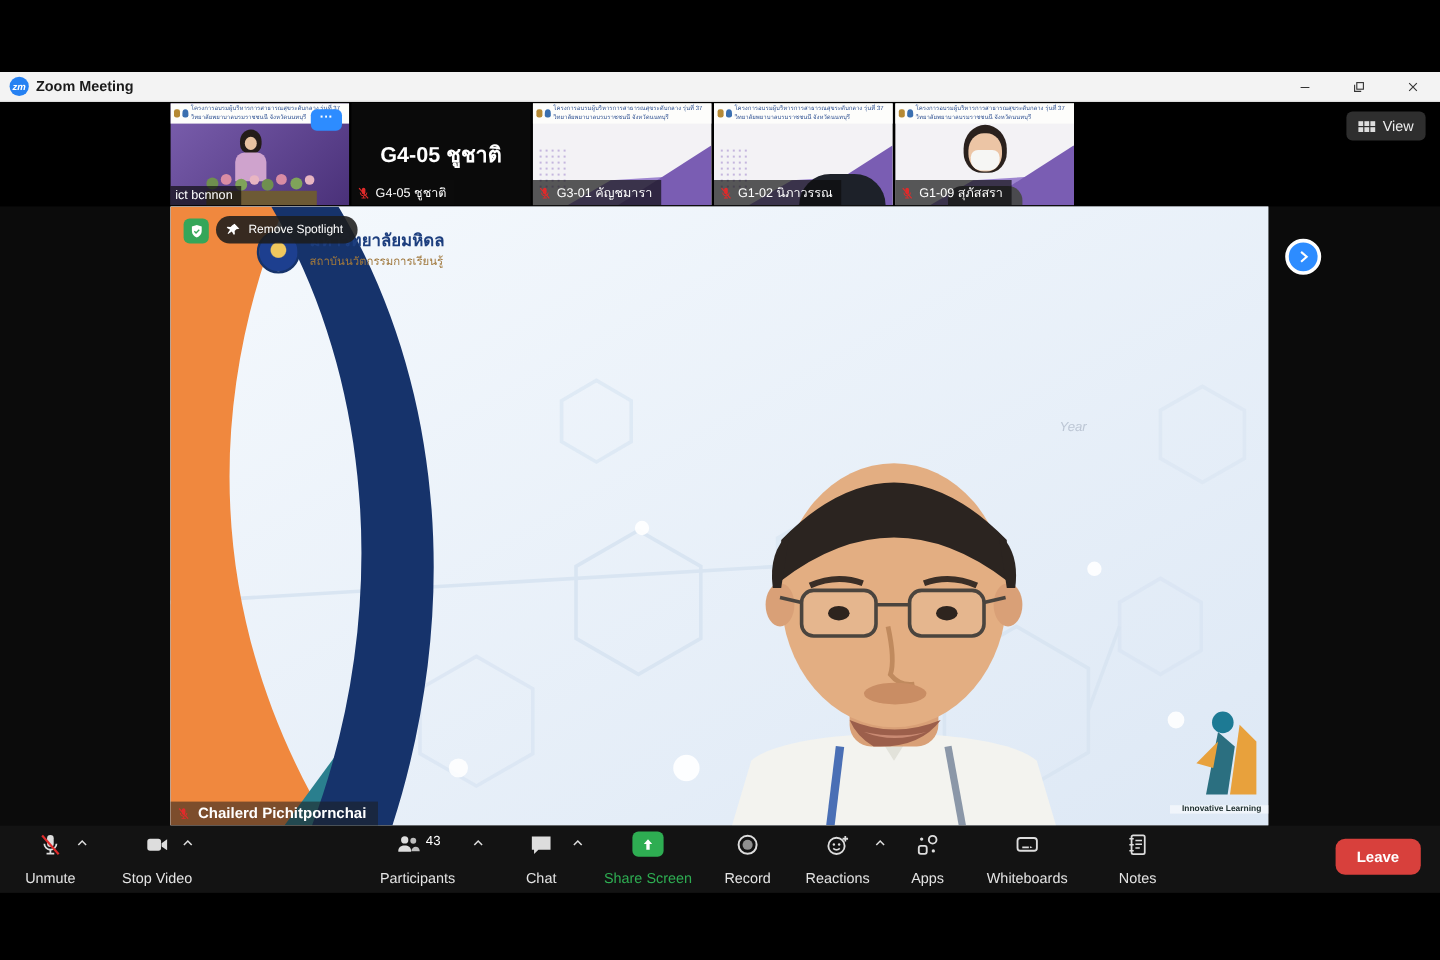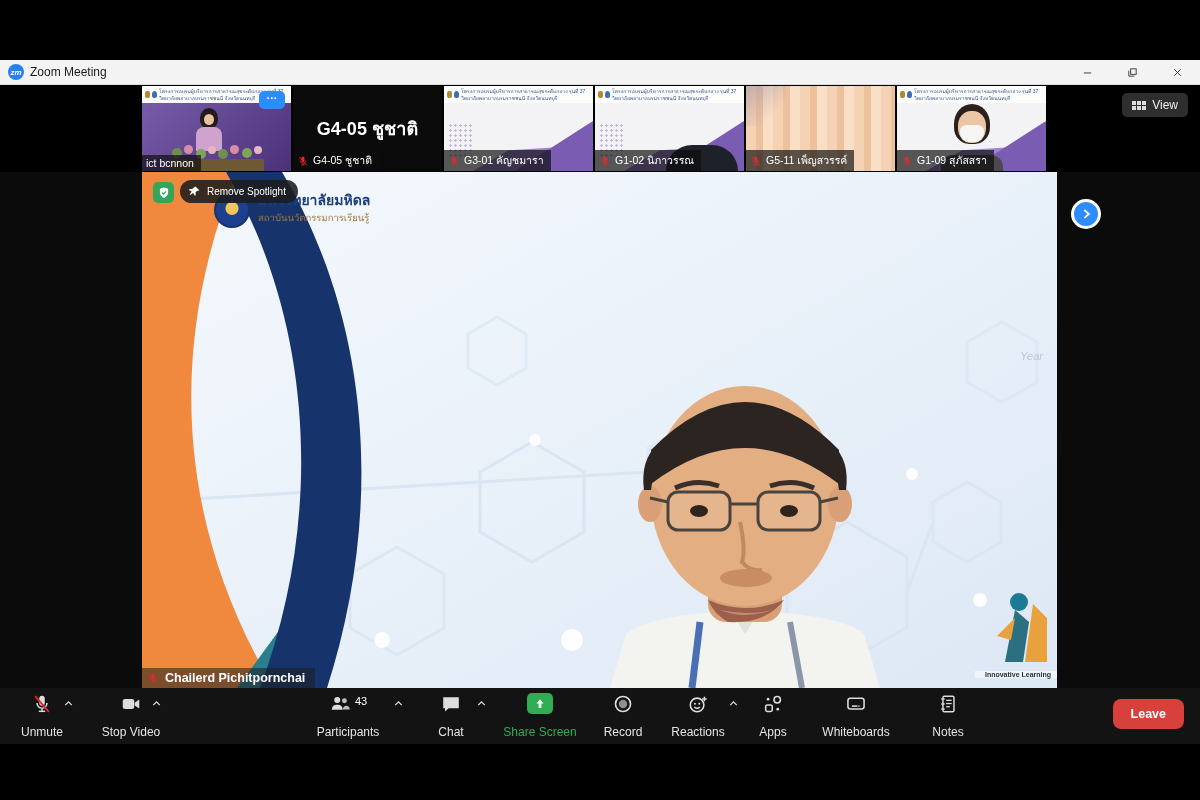--- a/index.html
+++ b/index.html
@@ -1,20 +1,20 @@
 <!DOCTYPE html>
 <html><head>
 <meta charset="utf-8">
 <style>
   * { margin:0; padding:0; box-sizing:border-box; }
   html,body { width:1200px; height:800px; background:#000; font-family:"Liberation Sans","DejaVu Sans",sans-serif; overflow:hidden; }
 
   .titlebar { position:absolute; top:60px; left:0; width:1200px; height:25px; background:#f3f3f3; border-bottom:1px solid #dcdcdc; display:flex; align-items:center; }
   .zm-logo { width:16px; height:16px; border-radius:50%; background:#2681f2; color:#fff; font-size:8px; font-weight:bold; font-style:italic; display:flex; align-items:center; justify-content:center; margin:0 6px 0 8px; }
-  .tb-title { font-size:12px; color:#1b1b1b; }
+  .tb-title { font-size:12px; color:#1b1b1b;font-weight:bold; }
   .winctl { margin-left:auto; display:flex; height:100%; }
   .winbtn { width:45px; height:100%; display:flex; align-items:center; justify-content:center; color:#333; }
   .winbtn svg { width:11px; height:11px; }
 
   .meeting { position:absolute; top:85px; left:0; width:1200px; height:659px; background:#0b0b0b; }
 
   
   .filmstrip { position:absolute; top:0; left:0; width:1200px; height:87px; background:#000; }
   .tiles { position:absolute; left:142px; top:1px; display:flex; gap:2px; }
   .tile { position:relative; width:149px; height:85px; background:#111; overflow:hidden; }
@@ -55,21 +55,21 @@
   
   .stage { position:absolute; left:142px; top:87px; width:915px; height:516px; overflow:hidden; background:#e9f0f8; }
   .stage svg.art { position:absolute; inset:0; }
   .mu-logo { position:absolute; left:72px; top:20px; display:flex; gap:8px; align-items:flex-start; }
   .mu-emblem { width:36px; height:36px; border-radius:50%; background:radial-gradient(circle at 50% 45%, #f0c75e 0 6px, #1d3f8f 7px); border:2px solid #16336b; }
   .mu-name { font-size:14px; font-weight:bold; color:#1d3e7e; line-height:1.25; }
   .mu-sub { font-size:9.5px; color:#a0783c; }
   .wreath { position:absolute; left:741px; top:18px; width:160px; height:160px; }
   .wreath-ring { position:absolute; inset:6px; border-radius:50%; border:15px solid #caa227; box-shadow:0 0 0 2px #e9cf7a inset, 0 0 0 2px #b68c1d; }
   .wreath-num { position:absolute; inset:0; display:flex; align-items:center; justify-content:center; font-family:"Liberation Serif","DejaVu Serif",serif; font-size:72px; font-weight:bold; color:#d2a42a; text-shadow:0 2px 2px #fff,0 -1px 0 #9a7714; }
-  .wreath-cap { position:absolute; left:741px; top:178px; width:160px; text-align:right; font-size:11px; color:#bcc6d4; font-style:italic; }
+  .wreath-cap { position:absolute; left:741px; top:178px; width:160px; text-align:left; font-size:11px; color:#bcc6d4; font-style:italic; }
   .il-logo { position:absolute; left:833px; top:420px; width:86px; height:88px; }
   .il-cap { position:absolute; left:0; bottom:2px; width:100%; text-align:center; font-size:7px; font-weight:bold; color:#233; background:rgba(255,255,255,.55); }
   .shield-badge { position:absolute; left:11px; top:10px; width:21px; height:21px; border-radius:5px; background:#35a659; display:flex; align-items:center; justify-content:center; }
   .shield-badge svg { width:14px; height:14px; }
   .spotlight-btn { position:absolute; left:38px; top:8px; height:23px; background:rgba(28,28,28,.88); border-radius:12px; color:#fff; font-size:10px; display:flex; align-items:center; gap:6px; padding:0 12px 0 8px; }
   .spotlight-btn svg { width:13px; height:13px; }
   .speaker-tag { position:absolute; left:0; bottom:0; display:flex; align-items:center; gap:6px; background:rgba(30,30,30,.55); color:#fff; font-size:12.5px; padding:3px 10px 3px 5px;font-weight:bold; }
   .ic-s { width:12px; height:12px; color:#e02b2b; }
 
   
@@ -266,30 +266,20 @@
         </div>
         <div class="cam-blob"></div>
         <div class="nametag">
           <svg class="ic-s">
               <use href="#i-micoff"></use>
             </svg>
           <span>G1-02 นิภาวรรณ</span>
         </div>
       </div>
 
-      <div class="tile">
-        <div class="curtain"></div>
-        <div class="curtain-shade"></div>
-        <div class="nametag">
-          <svg class="ic-s">
-              <use href="#i-micoff"></use>
-            </svg>
-          <span>G5-11 เพ็ญสวรรค์</span>
-        </div>
-      </div>
 
       <div class="tile">
         <div class="slidebg"></div>
         <div class="poly2"></div>
         <div class="poly1"></div>
         <div class="banner">
           <i class="bicon b1"></i>
             <i class="bicon b2"></i>
           <div>
             <div class="bl">โครงการอบรมผู้บริหารการสาธารณสุขระดับกลาง รุ่นที่ 37</div>

